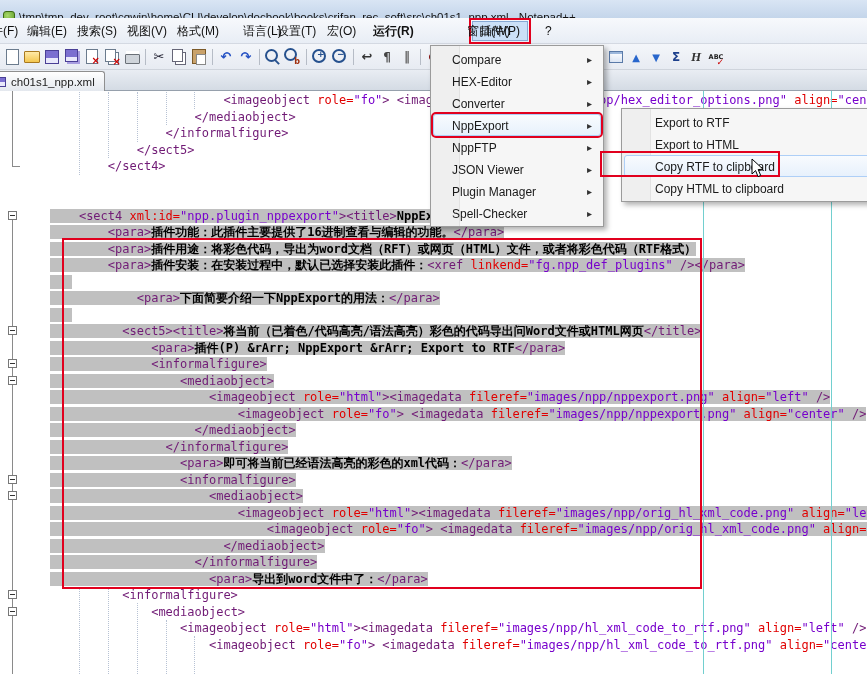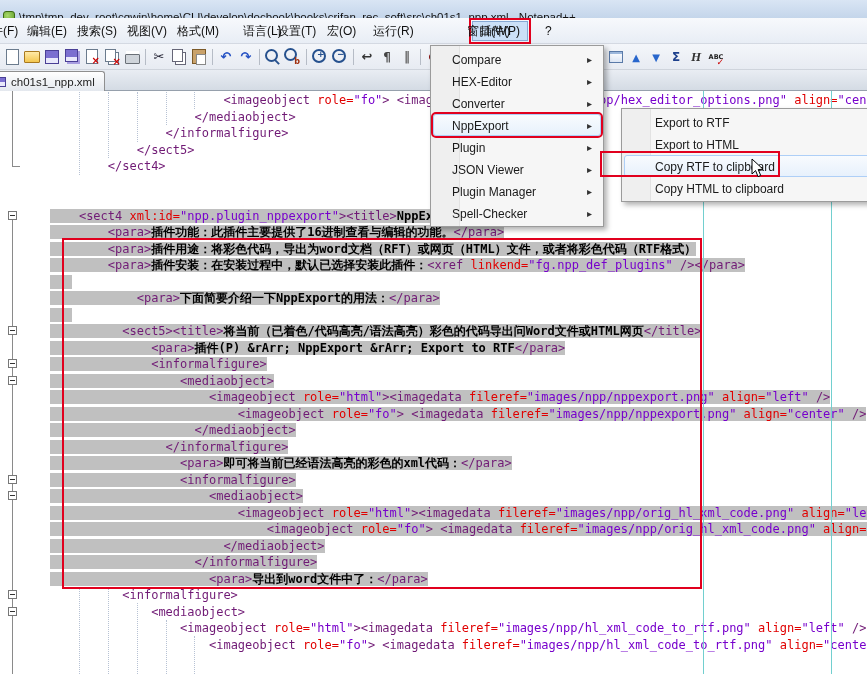--- a/index.html
+++ b/index.html
@@ -136,21 +136,21 @@
 
   <div class="menubar" id="menubar" data-name="menu-bar">
       <span class="mi" data-name="menubar-item" style="left: -28px;">文件(F)</span>
       <span class="mi" data-name="menubar-item" style="left: 20px;">编辑(E)</span>
       <span class="mi" data-name="menubar-item" style="left: 70px;">搜索(S)</span>
       <span class="mi" data-name="menubar-item" style="left: 120px;">视图(V)</span>
       <span class="mi" data-name="menubar-item" style="left: 170px;">格式(M)</span>
       <span class="mi" data-name="menubar-item" style="left: 236px;">语言(L)</span>
       <span class="mi" data-name="menubar-item" style="left: 270px;">设置(T)</span>
       <span class="mi" data-name="menubar-item" style="left: 320px;">宏(O)</span>
-      <span class="mi" data-name="menubar-item" style="left: 366px;">运行(R)</span>
+      <span class="mi" data-name="menubar-item" style="left: 366px; font-weight: bold;">运行(R)</span>
       <span class="mi active ann" data-name="menubar-item" style="left: 428px; margin-left: 44px;">插件(P)</span>
       <span class="mi" data-name="menubar-item" style="left: 460px;">窗口(W)</span>
       <span class="mi" data-name="menubar-item" style="left: 538px;">?</span>
     </div>
 
   <div class="toolbar" id="toolbar" data-name="toolbar">
       <span class="tbi" data-name="new-file-icon"></span>
       <span class="tbi" data-name="open-folder-icon"></span>
       <span class="tbi" data-name="save-icon"></span>
       <span class="tbi" data-name="save-all-icon"></span>
@@ -256,21 +256,21 @@
       </div>
     <div class="edge" style="left:703px;" data-name="vertical-edge-line"></div>
     <div class="edge" style="left:831px;" data-name="vertical-edge-line"></div>
   </div>
 
   <div class="popup" id="plugins-menu" data-name="plugins-menu">
       <div class="mrow" data-name="menu-item"><span data-name="menu-item-label">Compare</span><span class="marrow" data-name="submenu-arrow-icon">▸</span></div>
       <div class="mrow" data-name="menu-item"><span data-name="menu-item-label">HEX-Editor</span><span class="marrow" data-name="submenu-arrow-icon">▸</span></div>
       <div class="mrow" data-name="menu-item"><span data-name="menu-item-label">Converter</span><span class="marrow" data-name="submenu-arrow-icon">▸</span></div>
       <div class="mrow msel ann2" data-name="menu-item"><span data-name="menu-item-label">NppExport</span><span class="marrow" data-name="submenu-arrow-icon">▸</span></div>
-      <div class="mrow" data-name="menu-item"><span data-name="menu-item-label">Plugin</span><span class="marrow" data-name="submenu-arrow-icon">▸</span></div>
+      <div class="mrow" data-name="menu-item"><span data-name="menu-item-label">NppFTP</span><span class="marrow" data-name="submenu-arrow-icon">▸</span></div>
       <div class="mrow" data-name="menu-item"><span data-name="menu-item-label">JSON Viewer</span><span class="marrow" data-name="submenu-arrow-icon">▸</span></div>
       <div class="mrow" data-name="menu-item"><span data-name="menu-item-label">Plugin Manager</span><span class="marrow" data-name="submenu-arrow-icon">▸</span></div>
       <div class="mrow" data-name="menu-item"><span data-name="menu-item-label">Spell-Checker</span><span class="marrow" data-name="submenu-arrow-icon">▸</span></div>
     </div>
   <div class="popup" id="export-submenu" data-name="nppexport-submenu">
       <div class="mrow" data-name="menu-item"><span data-name="menu-item-label">Export to RTF</span></div>
       <div class="mrow" data-name="menu-item"><span data-name="menu-item-label">Export to HTML</span></div>
       <div class="mrow mhover" data-name="menu-item"><span data-name="menu-item-label">Copy RTF to clipboard</span></div>
       <div class="mrow" data-name="menu-item"><span data-name="menu-item-label">Copy HTML to clipboard</span></div>
     </div>

